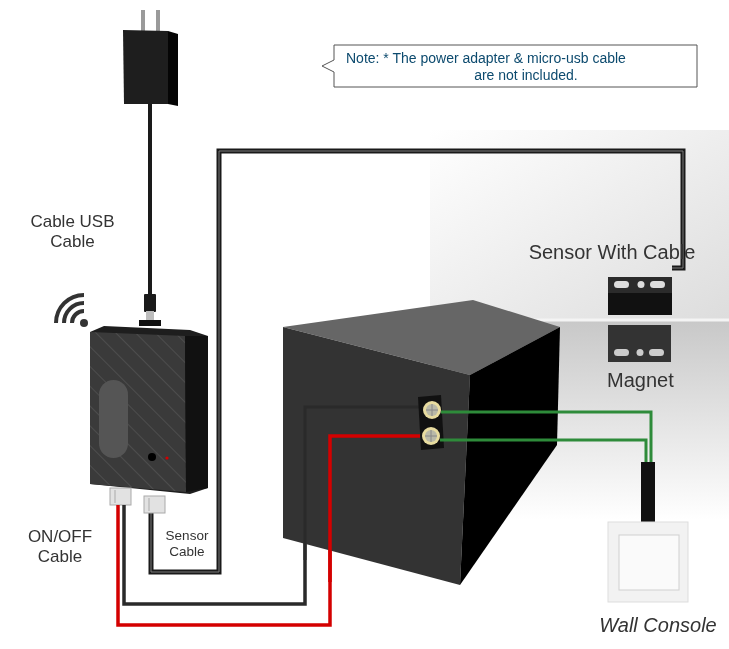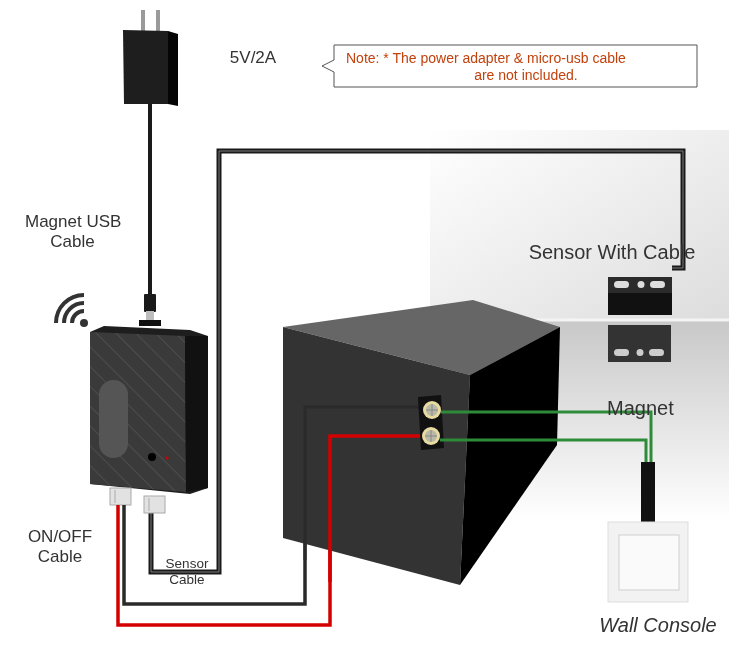--- a/index.html
+++ b/index.html
@@ -1,22 +1,22 @@
 <!DOCTYPE html>
 <html><head>
 <meta charset="utf-8">
 <style>
   html, body { margin: 0; padding: 0; }
   body { width: 729px; height: 649px; position: relative; overflow: hidden; background: #ffffff; font-family: "Liberation Sans", sans-serif; }
   #stage { position: absolute; left: 0; top: 0; width: 729px; height: 649px; }
   .lbl { position: absolute; color: #333333; font-family: "Liberation Sans", sans-serif; text-align: center; line-height: 1.15; white-space: nowrap; }
   .lbl-lg { font-size: 17px; }
   .lbl-md { font-size: 20px; }
-  .lbl-sm { font-size: 13.5px; margin-top: 28px; }
-  #note-text { position: absolute; left: 346px; top: 50px; font-size: 14px; color: #c2410c; line-height: 1.2; }
+  .lbl-sm { font-size: 13.5px; }
+  #note-text { position: absolute; left: 346px; top: 50px; font-size: 14px; color: #0c4a6e; line-height: 1.2; }
   #note-text .l2 { display: block; padding-left: 80px; text-align: center; }
 </style>
 </head>
 <body>
 
 <svg id="stage" viewBox="0 0 729 649" xmlns="http://www.w3.org/2000/svg">
   <defs>
     <linearGradient id="bgGrad" x1="0" y1="0" x2="1" y2="0">
       <stop offset="0" stop-color="#ffffff"></stop>
       <stop offset="0.6" stop-color="#ffffff"></stop>
@@ -138,36 +138,35 @@
     <rect x="608" y="522" width="80" height="80" fill="#f2f2f2" stroke="#ddd"></rect>
     <rect x="619" y="535" width="60" height="55" fill="#fafafa" stroke="#d0d0d0"></rect>
   </g>
 
   <g>
     <path d="M334 45 L697 45 L697 87 L334 87 L334 72 L322 66 L334 60 Z" fill="#fff" stroke="#555" stroke-width="1"></path>
   </g>
 </svg>
 
 <div class="lbl lbl-lg" style="left:188px; top:48px; width:130px;">
-  <div>5V/2A</div>
 </div>
 
 <div id="note-text">
   <span>Note: * The power adapter &amp; micro-usb cable</span>
   <span class="l2">are not included.</span>
 </div>
 
 <div class="lbl lbl-lg" style="left:25px; top:212px; width:95px;">
-  <div>Magnet USB</div>
+  <div>Cable USB</div>
   <div>Cable</div>
 </div>
 
 <div class="lbl lbl-md" style="left:527px; top:241px; width:170px;">Sensor With Cable</div>
 
-<div class="lbl lbl-md" style="left:607px; top:369px; width:66px;margin-top:28px;">Magnet</div>
+<div class="lbl lbl-md" style="left:607px; top:369px; width:66px;">Magnet</div>
 
 <div class="lbl lbl-lg" style="left:20px; top:527px; width:80px;">
   <div>ON/OFF</div>
   <div>Cable</div>
 </div>
 
 <div class="lbl lbl-sm" style="left:158px; top:528px; width:58px;">
   <div>Sensor</div>
   <div>Cable</div>
 </div>

